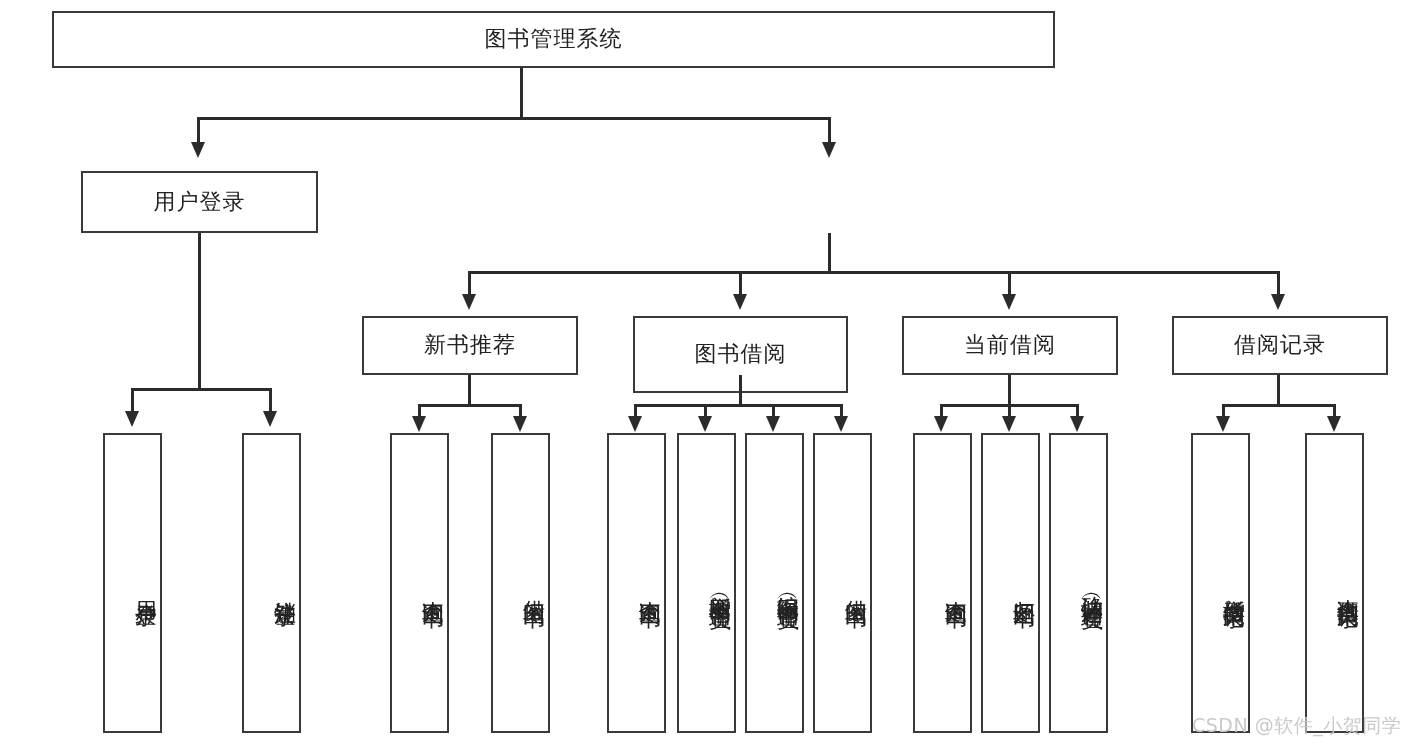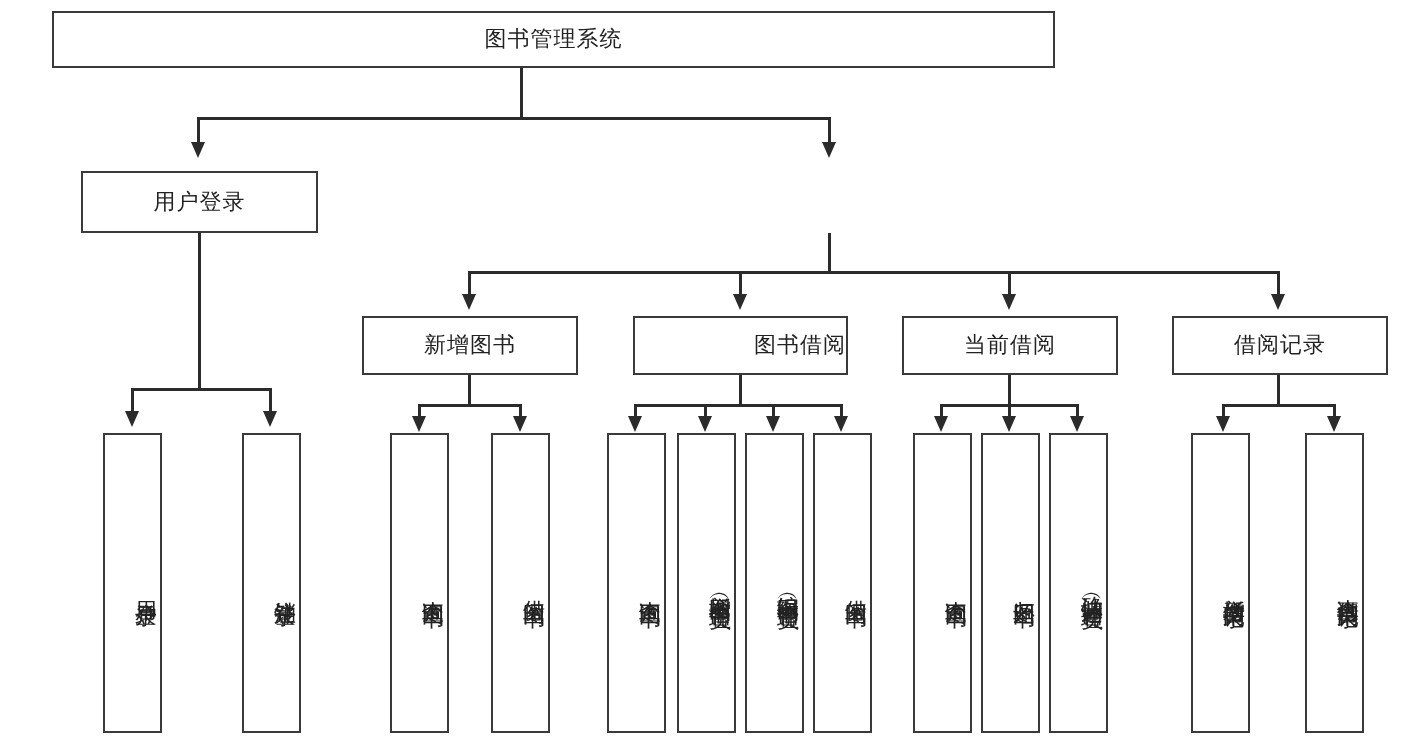--- a/index.html
+++ b/index.html
@@ -102,23 +102,23 @@
   <div class="ln v" style="left:468px;top:271px;width:3px;height:25px;"></div>
   <div class="arrow" style="left:462px;top:294px;"></div>
   <div class="ln v" style="left:739px;top:271px;width:3px;height:25px;"></div>
   <div class="arrow" style="left:733px;top:294px;"></div>
   <div class="ln v" style="left:1008px;top:271px;width:3px;height:25px;"></div>
   <div class="arrow" style="left:1002px;top:294px;"></div>
   <div class="ln v" style="left:1277px;top:271px;width:3px;height:25px;"></div>
   <div class="arrow" style="left:1271px;top:294px;"></div>
 
   <div class="node horiz" style="left:362px;top:316px;width:216px;height:59px;">
-    <span>新增图书</span>
-  </div>
-  <div class="node horiz" style="left:633px;top:316px;width:215px;height:59px;justify-content:flex-end;">
+    <span>新书推荐</span>
+  </div>
+  <div class="node horiz" style="left:633px;top:316px;width:215px;height:77px;">
     <span>图书借阅</span>
   </div>
   <div class="node horiz" style="left:902px;top:316px;width:216px;height:59px;">
     <span>当前借阅</span>
   </div>
   <div class="node horiz" style="left:1172px;top:316px;width:216px;height:59px;">
     <span>借阅记录</span>
   </div>
 
   <div class="ln v" style="left:468px;top:375px;width:3px;height:29px;"></div>
@@ -192,14 +192,15 @@
     <span class="vtext">确认归还（管理员）</span>
   </div>
 
   <div class="node vert" style="left:1191px;top:433px;width:59px;height:300px;">
     <span class="vtext">新增借阅记录</span>
   </div>
   <div class="node vert" style="left:1305px;top:433px;width:59px;height:300px;">
     <span class="vtext">查询借阅记录</span>
   </div>
 
+  <div id="watermark" style="left:1192px;top:713px;">CSDN @软件_小贺同学</div>
 
 </div>
 
 </body></html>

